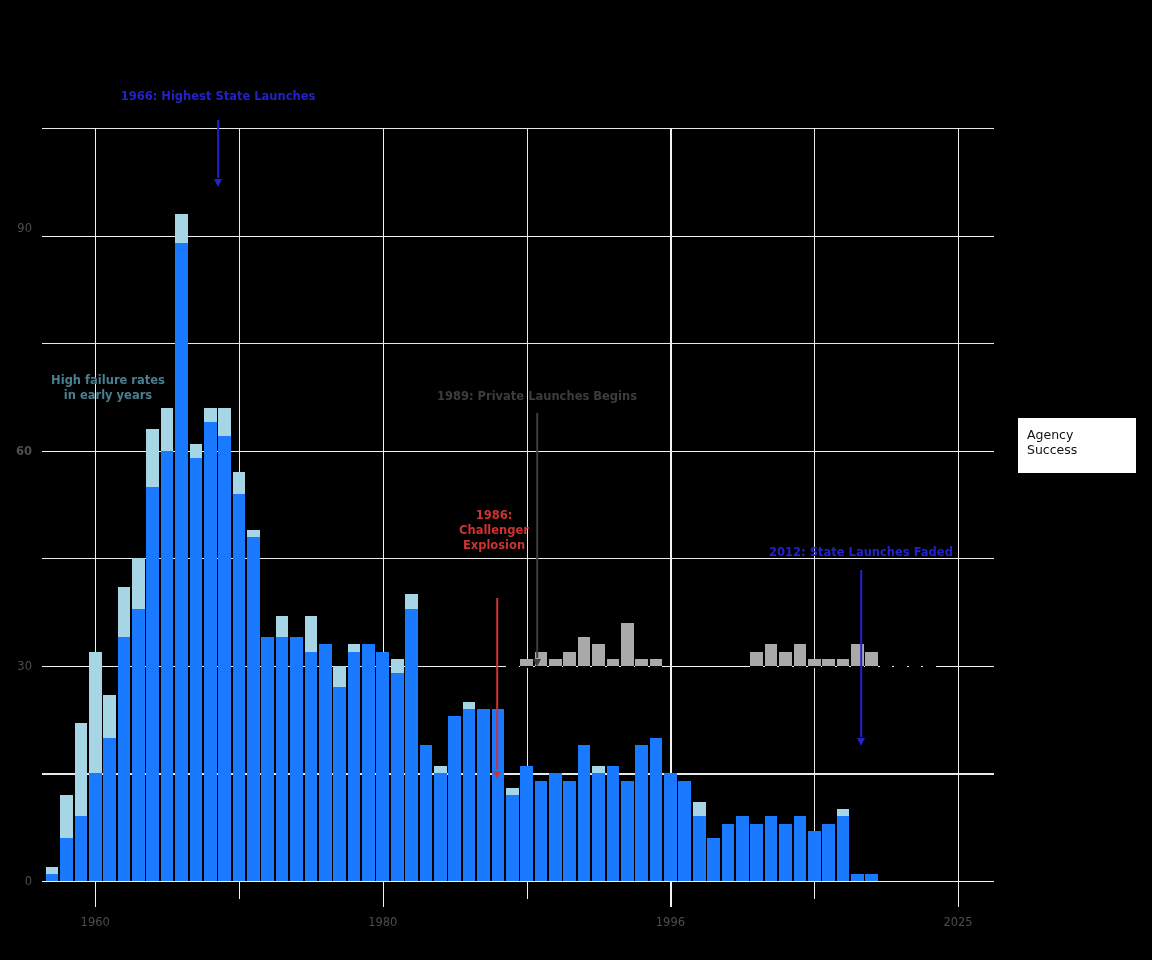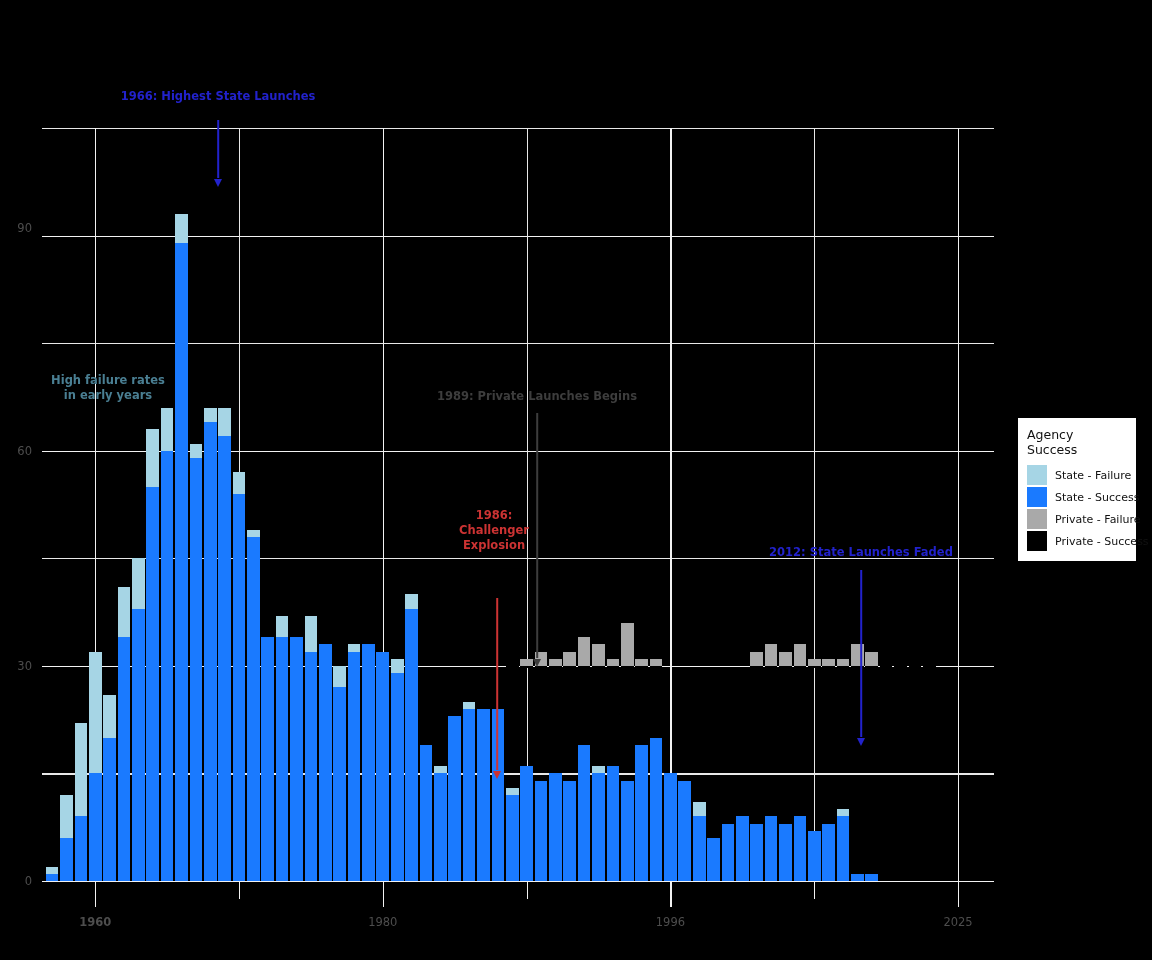--- a/index.html
+++ b/index.html
@@ -379,26 +379,26 @@
         <div class="seg p-succ" style="bottom: -2px; height: 2.4px;"></div>
       </div>
       <div class="bar" style="left: 880.96px; width: 12.655px; bottom: 215.143px; height: 2px;">
         <div class="seg p-succ" style="bottom: -2px; height: 2.4px;"></div>
       </div>
     </div>
 
   <div id="ylabels">
       <div class="ylab" style="top: 881px;">0</div>
       <div class="ylab" style="top: 665.857px;">30</div>
-      <div class="ylab" style="top: 450.714px;">60</div>
+      <div class="ylab" style="top: 450.714px; font-weight: bold;">60</div>
       <div class="ylab" style="top: 228px;">90</div>
     </div>
 
   <div id="xlabels">
-      <div class="xlab" style="left: 95.2085px; font-weight: bold;">1960</div>
+      <div class="xlab" style="left: 95.2085px;">1960</div>
       <div class="xticker" style="left: 95.2085px;"></div>
       <div class="xlab" style="left: 382.822px;">1980</div>
       <div class="xticker" style="left: 382.822px;"></div>
       <div class="xlab" style="left: 670.435px;">1996</div>
       <div class="xticker" style="left: 670.435px;"></div>
       <div class="xlab" style="left: 958.048px;">2025</div>
       <div class="xticker" style="left: 958.048px;"></div>
       <div class="xticker" style="left: 239.015px; height: 18px;"></div>
       <div class="xticker" style="left: 526.628px; height: 18px;"></div>
       <div class="xticker" style="left: 814.242px; height: 18px;"></div>
@@ -428,33 +428,15 @@
   </div>
 
   <div class="anno blue center" id="anno-faded" style="left: 861px; top: 545px; white-space: pre;">2012: State Launches Faded</div>
   <div class="arrow blue" style="left:861px; top:570px; width:12px; height:175px; margin-left:-6px;">
     <div class="shaft" style="height:167px;"></div>
     <div class="head"></div>
   </div>
 
   <div class="legend">
     <div class="legend-title">Agency Success</div>
-    <div id="legend-rows">
-        <div class="legend-row">
-          <div class="legend-key" style="background: rgb(166, 213, 229);"></div>
-          <div class="legend-label">State - Failure</div>
-        </div>
-        <div class="legend-row">
-          <div class="legend-key" style="background: rgb(26, 122, 255);"></div>
-          <div class="legend-label">State - Success</div>
-        </div>
-        <div class="legend-row">
-          <div class="legend-key" style="background: rgb(169, 169, 169);"></div>
-          <div class="legend-label">Private - Failure</div>
-        </div>
-        <div class="legend-row">
-          <div class="legend-key" style="background: rgb(0, 0, 0);"></div>
-          <div class="legend-label">Private - Success</div>
-        </div>
-      </div>
   </div>
 
 </div>
 
 </body></html>

